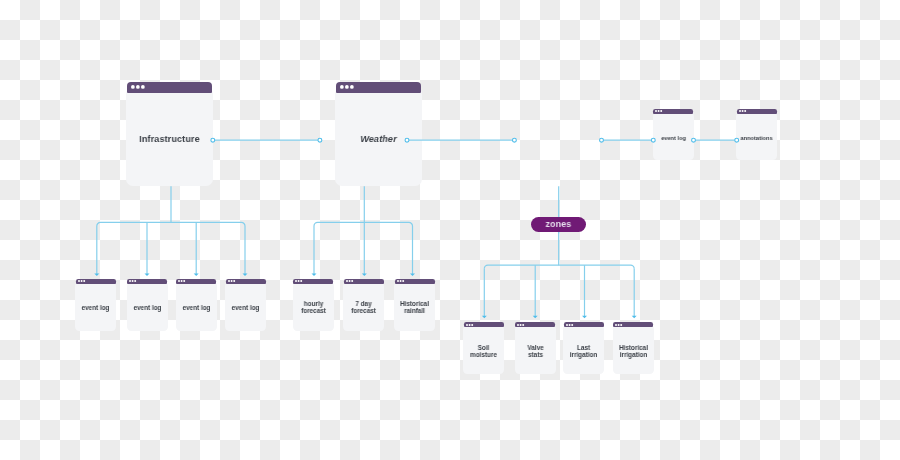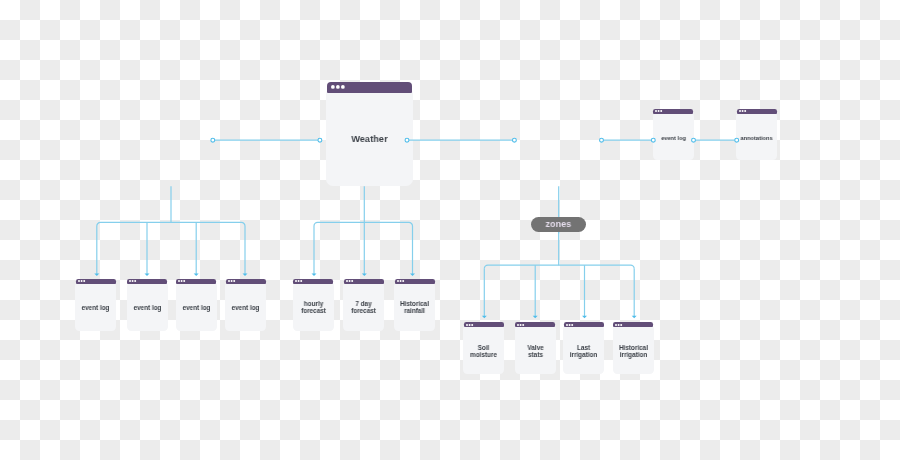--- a/index.html
+++ b/index.html
@@ -23,21 +23,21 @@
   
   .card{position:absolute;}
   .card .bar{position:absolute;left:0;right:0;top:0;background:#624E78;}
   .card .dots{position:absolute;overflow:visible;}
   .card .body{position:absolute;left:0;right:0;bottom:0;background:#F4F5F7;}
   .card .label{position:absolute;left:-14px;right:-14px;text-align:center;color:#3c4148;
                font-weight:bold;line-height:0.98;white-space:pre;transform:scaleX(.93);
                will-change:transform;-webkit-font-smoothing:antialiased;}
 
   
-  .pill{position:absolute;background:#737373;border-radius:999px;color:#E5DDEC;font-weight:bold;
+  .pill{position:absolute;background:#701a75;border-radius:999px;color:#E5DDEC;font-weight:bold;
         display:flex;align-items:center;justify-content:center;letter-spacing:.1px;z-index:7;
         will-change:transform;-webkit-font-smoothing:antialiased;font-size:9.3px;
         left:531.1px;top:216.9px;width:54.6px;height:14.6px;}
   .pill span{display:block;transform:scaleX(.96);will-change:transform;}
 </style>
 </head>
 <body>
 
 <div id="stage">
 
@@ -84,28 +84,38 @@
   <svg id="knobs" class="wire-layer" viewBox="0 0 900 460">
       <circle cx="212.8" cy="140.2" r="1.93" fill="#ffffff" stroke="#4FBDEA" stroke-width="1.1"></circle>
       <circle cx="319.9" cy="140.2" r="1.93" fill="#ffffff" stroke="#4FBDEA" stroke-width="1.1"></circle>
       <circle cx="407" cy="140.2" r="1.93" fill="#ffffff" stroke="#4FBDEA" stroke-width="1.1"></circle>
       <circle cx="514.4" cy="140.2" r="1.93" fill="#ffffff" stroke="#4FBDEA" stroke-width="1.1"></circle>
       <circle cx="601.5" cy="140.2" r="1.93" fill="#ffffff" stroke="#4FBDEA" stroke-width="1.1"></circle>
       <circle cx="653.3" cy="140.2" r="1.93" fill="#ffffff" stroke="#4FBDEA" stroke-width="1.1"></circle>
       <circle cx="693.5" cy="140.2" r="1.93" fill="#ffffff" stroke="#4FBDEA" stroke-width="1.1"></circle>
       <circle cx="736.7" cy="140.2" r="1.93" fill="#ffffff" stroke="#4FBDEA" stroke-width="1.1"></circle>
     </svg>
-    <div class="card" style="left: 326px; top: 81.7px; width: 87px; height: 104.3px;">
+<div class="card" style="left: 126.1px; top: 81.7px; width: 87px; height: 104.3px;">
       <div class="body" style="top: 5.8px; border-radius: 7px; background: rgb(244, 245, 247);"></div>
       <div class="bar" style="height: 10.9px; left: 1.3px; right: 1.3px; border-radius: 4px 4px 1px 1px; background: rgb(98, 78, 120);"></div>
       <svg class="dots" width="15.75" height="5.75" viewBox="0 0 15.75 5.75" style="left: 3.5px; top: 2.5px;">
         <circle cx="2.875" cy="2.875" r="1.875" fill="#ffffff"></circle>
         <circle cx="7.875" cy="2.875" r="1.875" fill="#ffffff"></circle>
         <circle cx="12.875" cy="2.875" r="1.875" fill="#ffffff"></circle>
       </svg>
+      <div class="label" style="top: 52px; font-size: 9.8px; letter-spacing: 0.1px; color: rgb(60, 65, 72);">Infrastructure</div>
+    </div>
+    <div class="card" style="left: 335px; top: 81.7px; width: 87px; height: 104.3px; font-style: italic;">
+      <div class="body" style="top: 5.8px; border-radius: 7px; background: rgb(244, 245, 247);"></div>
+      <div class="bar" style="height: 10.9px; left: 1.3px; right: 1.3px; border-radius: 4px 4px 1px 1px; background: rgb(98, 78, 120);"></div>
+      <svg class="dots" width="15.75" height="5.75" viewBox="0 0 15.75 5.75" style="left: 3.5px; top: 2.5px;">
+        <circle cx="2.875" cy="2.875" r="1.875" fill="#ffffff"></circle>
+        <circle cx="7.875" cy="2.875" r="1.875" fill="#ffffff"></circle>
+        <circle cx="12.875" cy="2.875" r="1.875" fill="#ffffff"></circle>
+      </svg>
       <div class="label" style="top: 52px; font-size: 9.8px; letter-spacing: 0.1px; color: rgb(60, 65, 72);">Weather</div>
     </div>
     <div class="card" style="left: 652.8px; top: 108.8px; width: 41px; height: 51px;">
       <div class="body" style="top: 3px; border-radius: 4.2px; background: rgb(244, 245, 247);"></div>
       <div class="bar" style="height: 4.9px; left: 0.5px; right: 0.5px; border-radius: 2.2px 2.2px 1px 1px; background: rgb(98, 78, 120);"></div>
       <svg class="dots" width="9.2" height="4" viewBox="0 0 9.2 4" style="left: 1.6px; top: 0.55px;">
         <circle cx="2" cy="2" r="1" fill="#ffffff"></circle>
         <circle cx="4.6" cy="2" r="1" fill="#ffffff"></circle>
         <circle cx="7.2" cy="2" r="1" fill="#ffffff"></circle>
       </svg>

